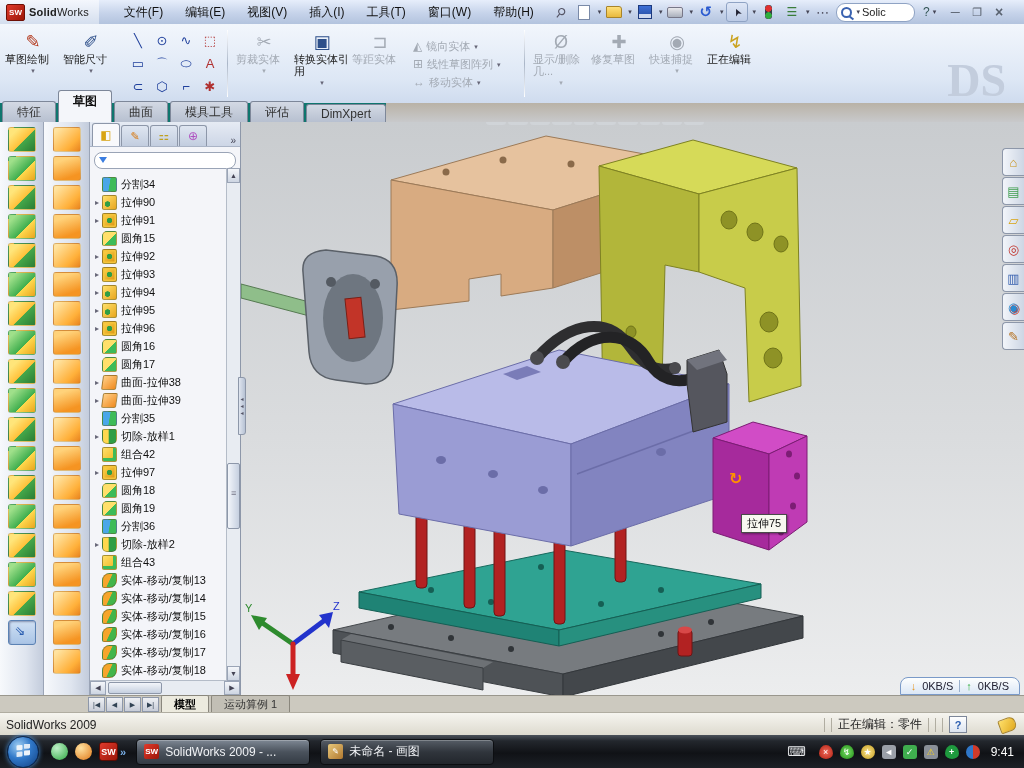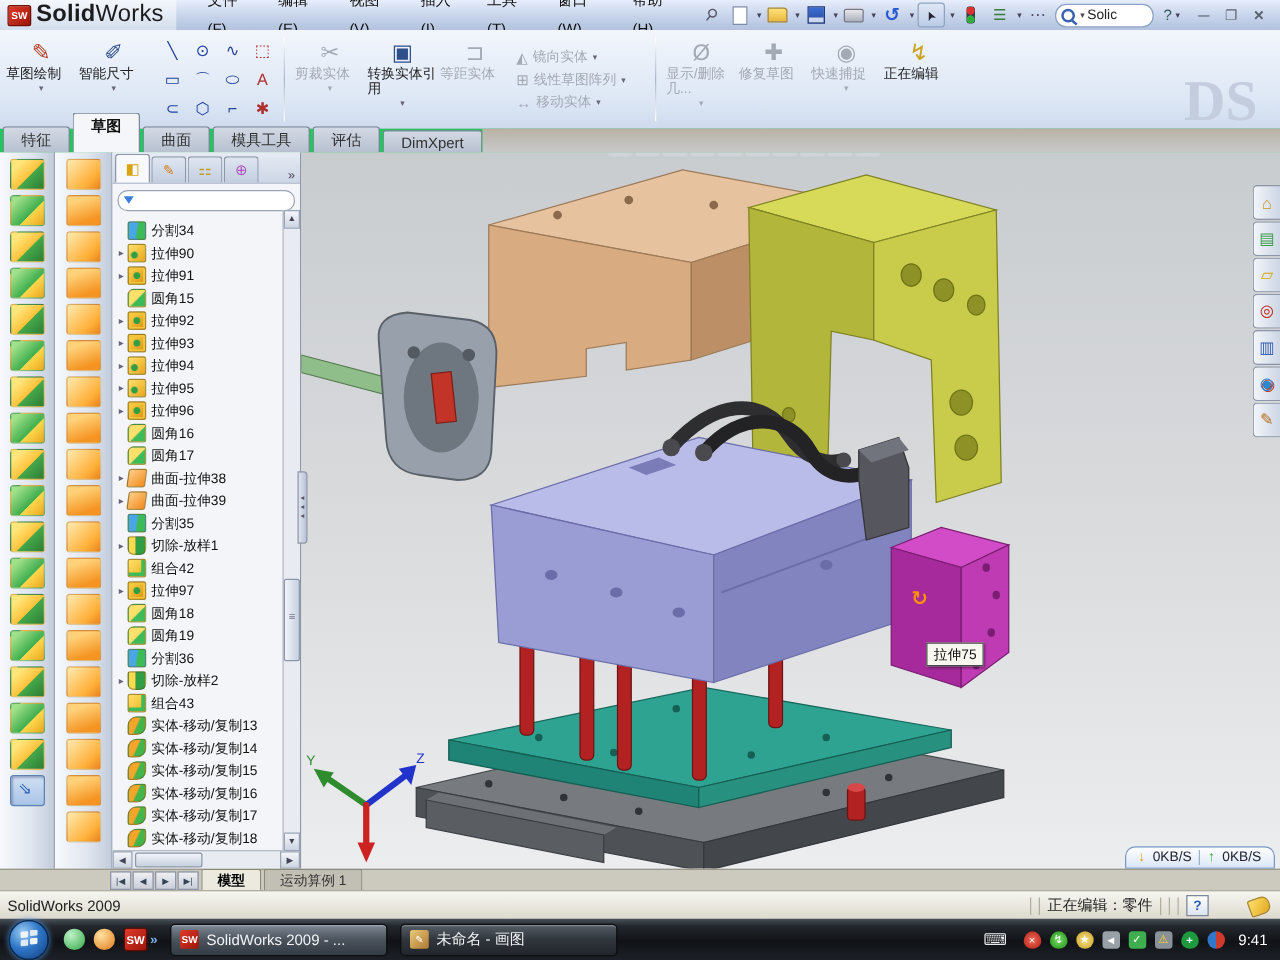--- a/index.html
+++ b/index.html
@@ -8,21 +8,21 @@
        background:#d4d6d8;-webkit-font-smoothing:antialiased;}
   
   .titlebar{position:absolute;left:0;top:0;width:1024px;height:24px;
     background:linear-gradient(180deg,#e7eefb 0%,#c6d3ea 55%,#b3c3de 100%);
     border-bottom:1px solid #8fa0bd;display:flex;align-items:center;}
   .swlogo{display:flex;align-items:center;gap:4px;padding:0 10px 0 6px;height:100%;
     background:linear-gradient(180deg,#f4f7fd,#d4deee);}
   .swcube{width:17px;height:15px;background:linear-gradient(135deg,#e03a2c,#9c1608);
     border:1px solid #6d0f05;border-radius:2px;color:#fff;font-size:8px;font-weight:bold;
     display:flex;align-items:center;justify-content:center;}
-  .swname{font-size:19px;color:#1c1c1c;letter-spacing:.2px;}
+  .swname{font-size:11px;color:#1c1c1c;letter-spacing:.2px;}
   .swname b{font-weight:bold;}
   .menubar{display:flex;align-items:center;height:100%;margin-left:14px;}
   .menu-item{padding:0 11px;line-height:23px;color:#111;cursor:default;}
   .qi-strip{display:flex;align-items:center;gap:3px;margin-left:6px;}
   .qi{width:20px;height:18px;display:inline-flex;align-items:center;justify-content:center;
       border-radius:3px;position:relative;font-size:13px;color:#334;}
   .drop{font-size:7px;color:#445;margin-left:1px;}
   .qi-pin::before{content:"⚲";color:#556;font-size:13px;transform:rotate(40deg);display:inline-block;}
   .qi-new-file::before{content:"";width:10px;height:13px;background:#fff;border:1px solid #7a8aa8;display:block;}
   .qi-open-file::before{content:"";width:14px;height:10px;background:linear-gradient(180deg,#ffe07a,#e8b93e);border:1px solid #a8842a;display:block;border-radius:1px 3px 1px 1px;}
@@ -64,21 +64,21 @@
   .ric-convert-entities{color:#2d4f8a;}
   .sketch-grid{display:grid;grid-template-columns:repeat(4,24px);grid-auto-rows:23px;align-content:center;margin:0 2px;}
   .ske{display:flex;align-items:center;justify-content:center;font-size:13px;color:#20409c;border-radius:2px;}
   .ske.red{color:#b03030;}
   .rstack{display:flex;flex-direction:column;justify-content:center;gap:2px;width:108px;}
   .rsrow{display:flex;align-items:center;gap:4px;color:#a3aab4;font-size:11px;line-height:14px;}
   .rsrow .ric{height:14px;font-size:12px;line-height:14px;color:#a3aab4;}
   .watermark{position:absolute;right:18px;top:30px;font-size:46px;font-weight:bold;
      color:#c3cddd;font-family:"Liberation Serif",serif;}
   
-  .tabrow{position:absolute;left:0;top:103px;width:1024px;height:19px;background:#22c55e;display:flex;align-items:flex-end;}
+  .tabrow{position:absolute;left:0;top:103px;width:1024px;height:19px;background:#0f766e;display:flex;align-items:flex-end;}
   .ctab{padding:2px 14px 1px;margin-left:2px;font-size:12px;color:#333;
      background:linear-gradient(#d3d9e4,#b7c0d0);border:1px solid #7d8799;border-bottom:none;border-radius:3px 3px 0 0;}
   .ctab.active{background:#f4f6fa;color:#111;padding-bottom:12px;font-weight:bold;}
   .tabfill{flex:1;height:19px;background:linear-gradient(180deg,#b9b2a6,#c8c9cb);}
   
   .main{position:absolute;left:0;top:122px;width:1024px;height:573px;display:flex;}
   .tcol{width:44px;background:linear-gradient(90deg,#f7f9fc 0%,#dfe5ef 60%,#c3ccdc 100%);
      border-right:1px solid #9aa4b6;display:flex;flex-direction:column;align-items:center;padding-top:3px;box-sizing:border-box;}
   .tcol2{width:46px;}
   .tic{width:26px;height:23px;border-radius:3px;margin:2px 0;position:relative;border:1px solid rgba(120,120,130,.25);}

